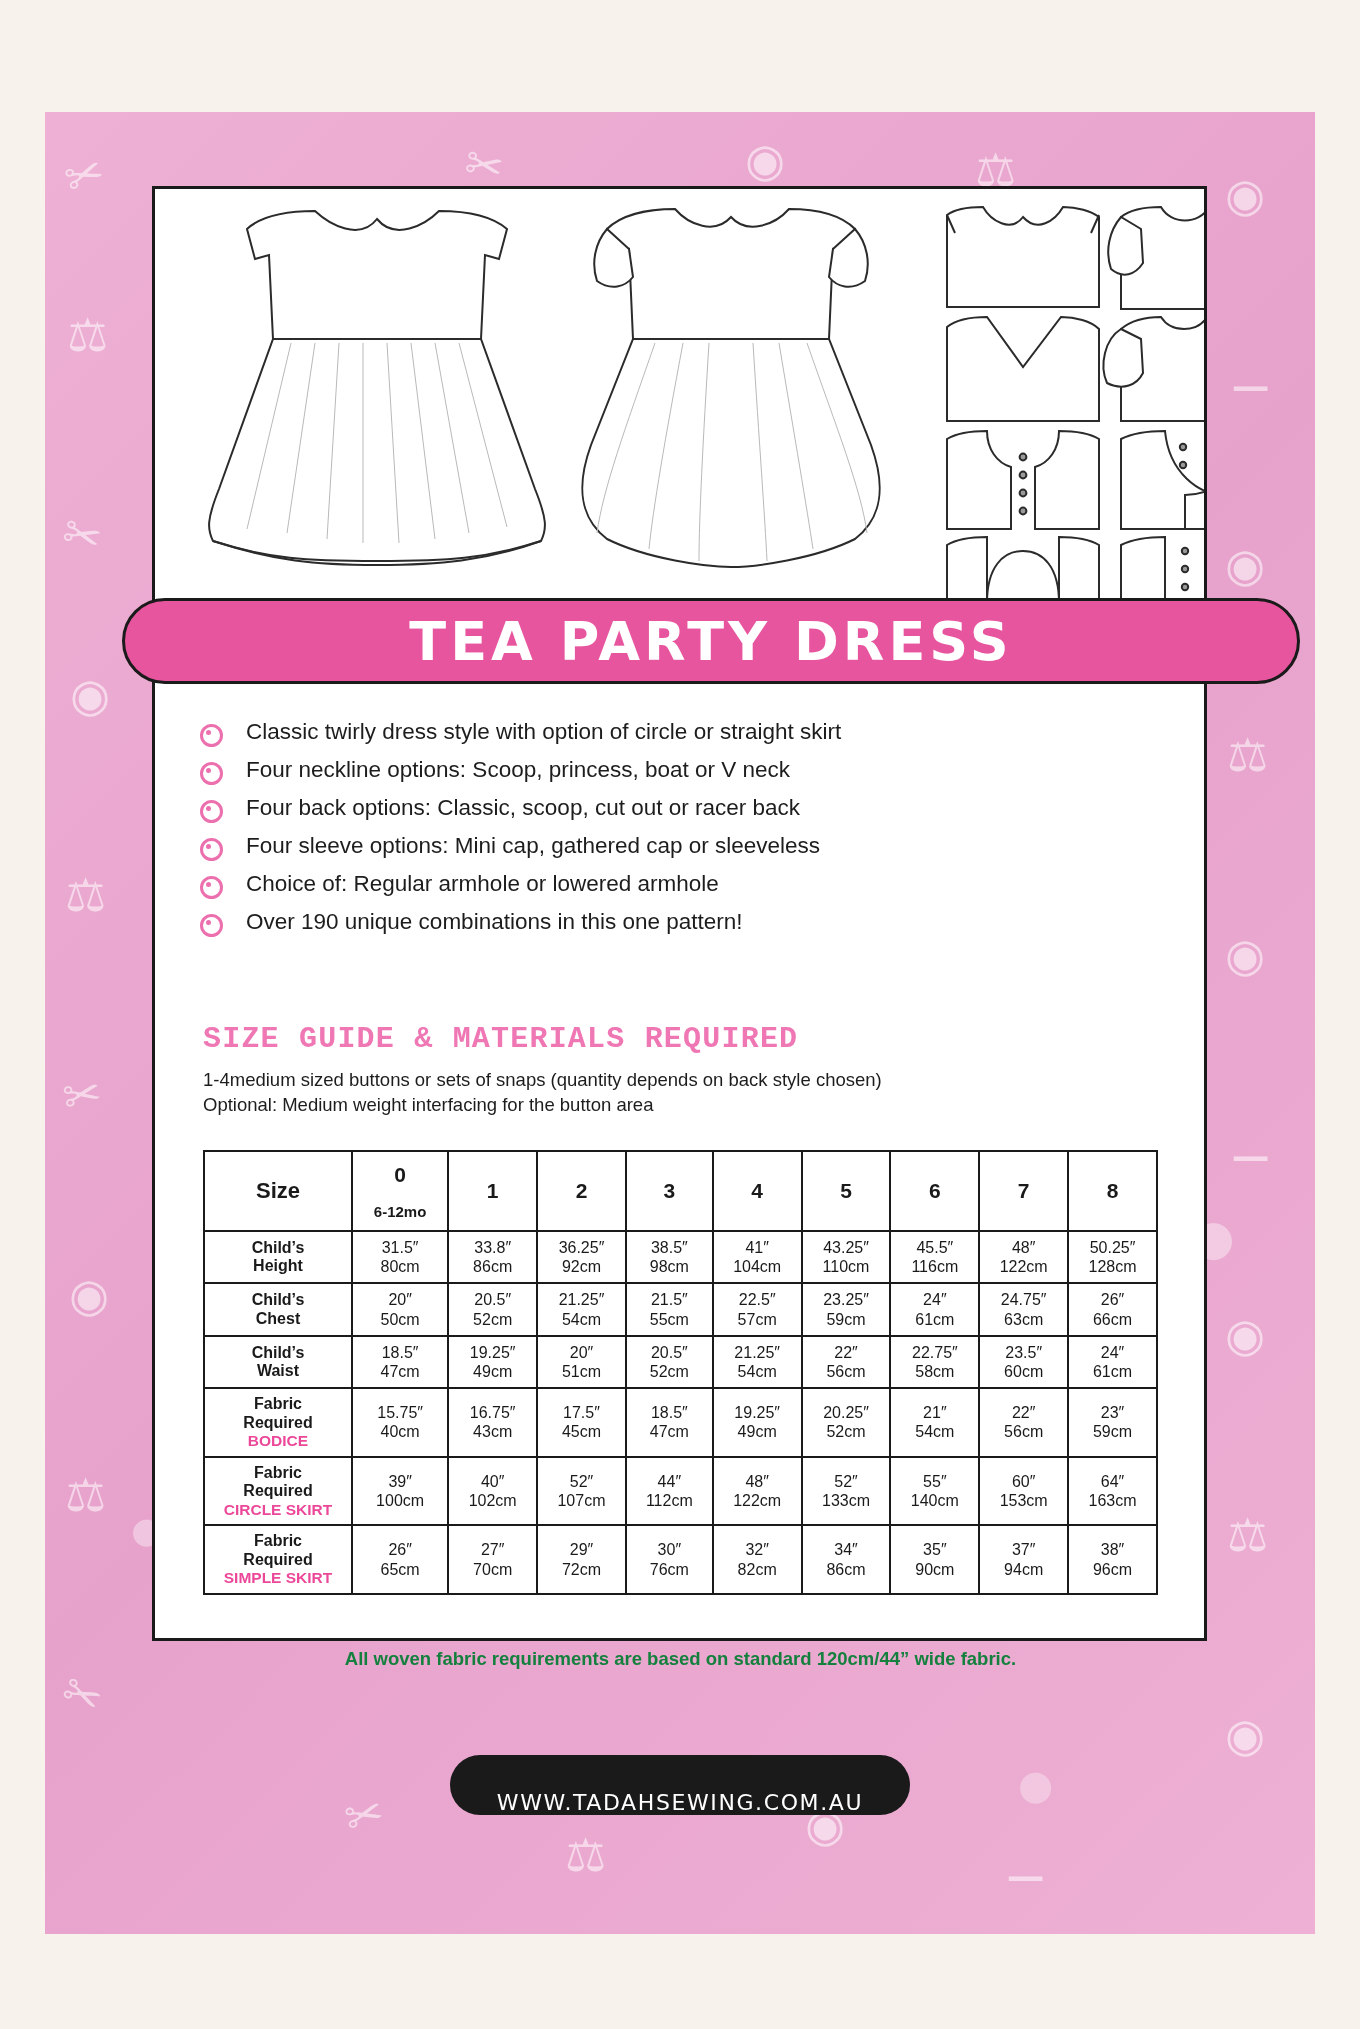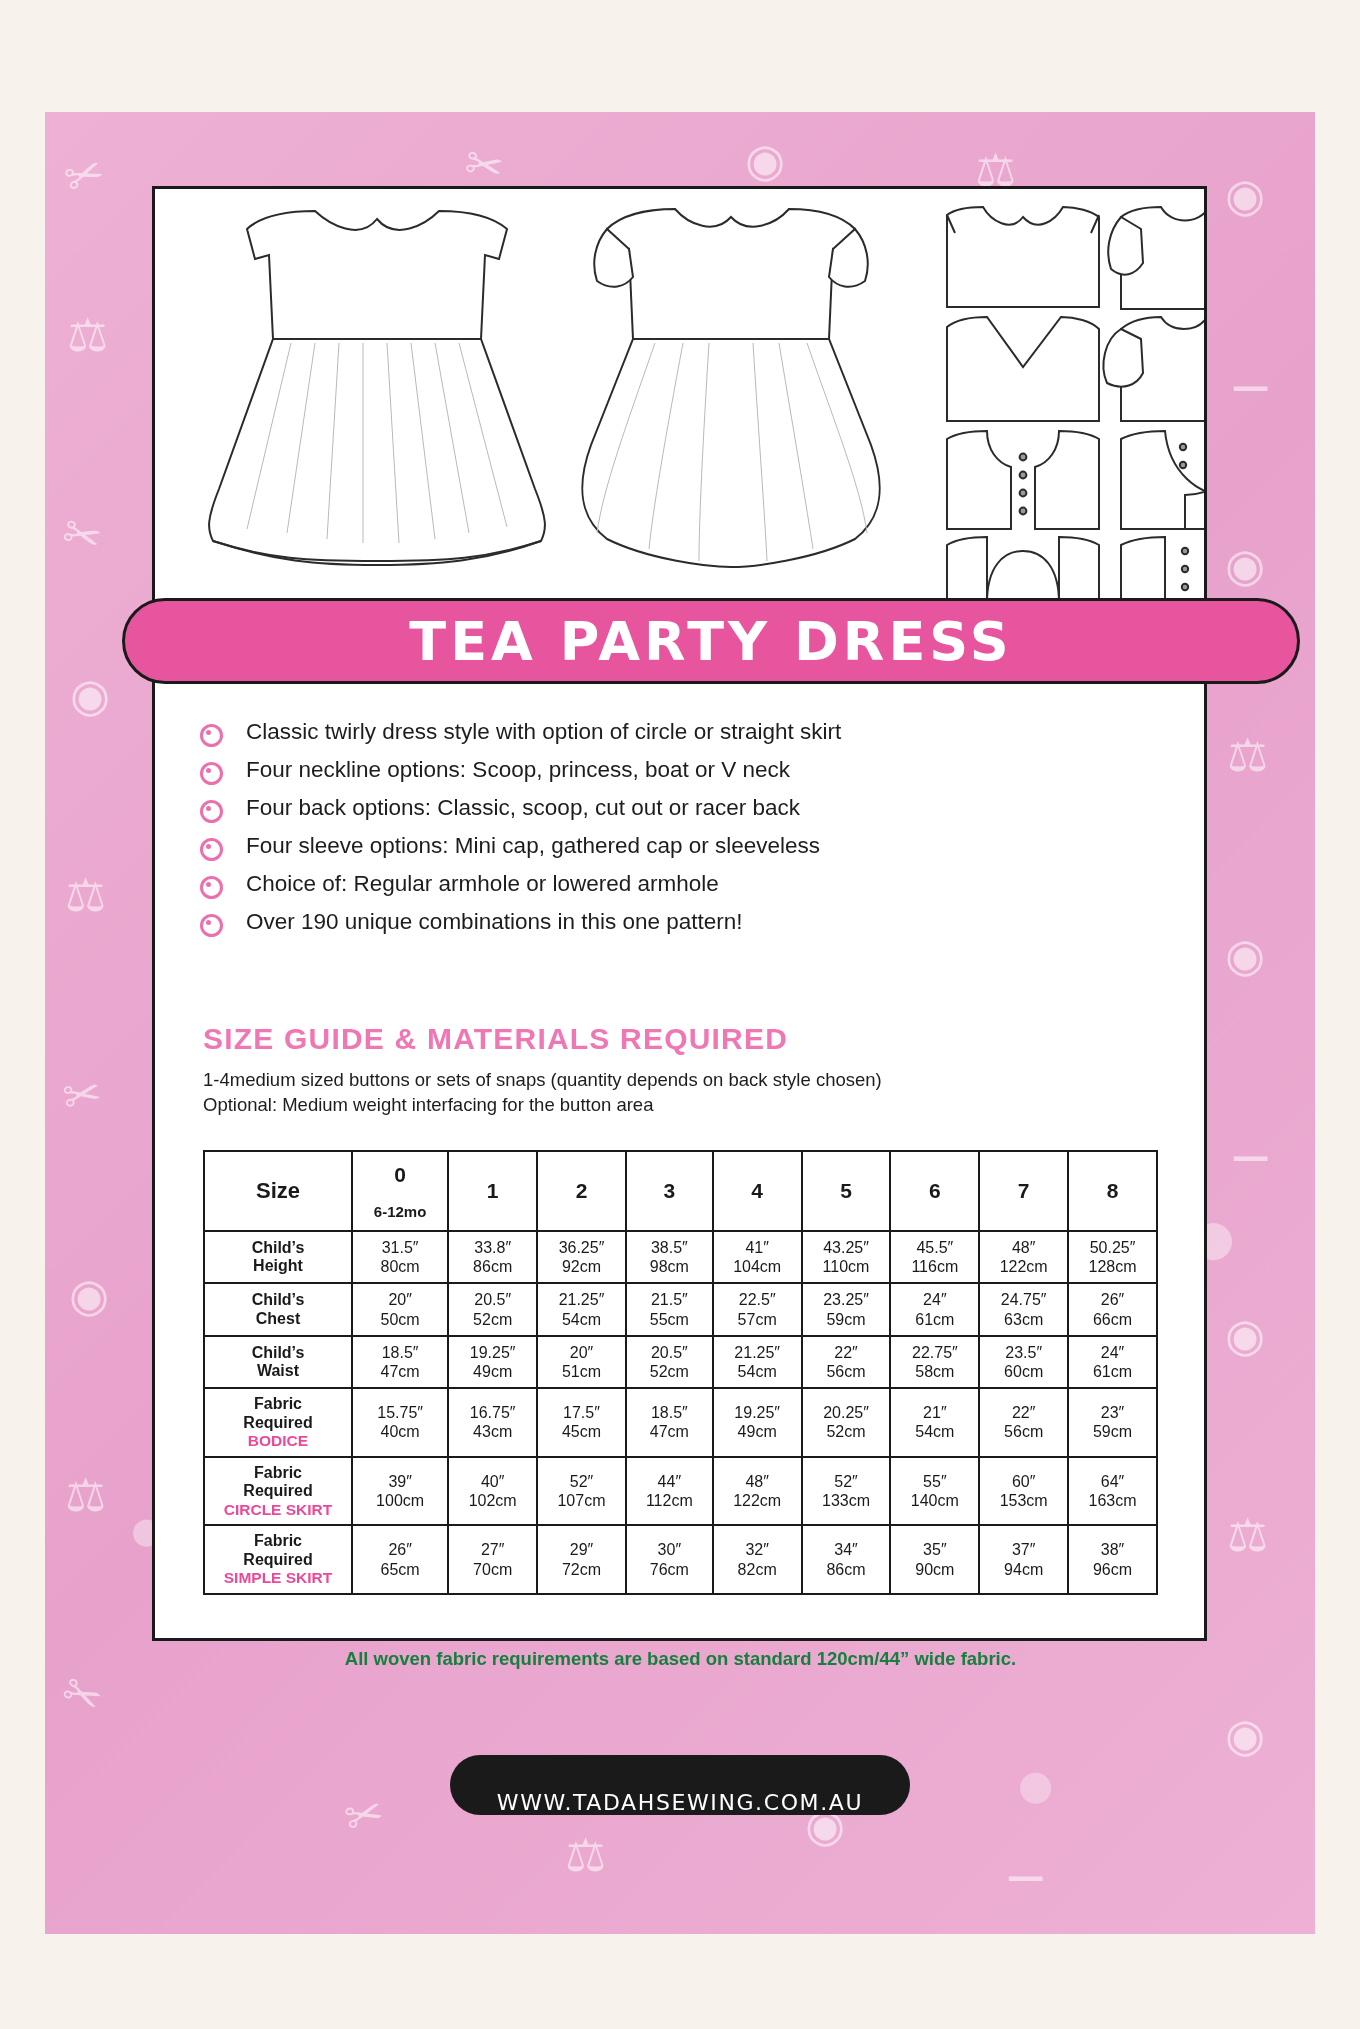--- a/index.html
+++ b/index.html
@@ -119,21 +119,21 @@
   .bullet-text {
     font-size: 22.5px;
     color: #1d1d1d;
     line-height: 1.22;
   }
   
   .sg-heading {
     position: absolute;
     left: 203px;
     top: 1022px;
-    font-family: Liberation Sans, sans-serif;
+    font-family: Liberation Mono, monospace;
     font-size: 30px;
     font-weight: bold;
     letter-spacing: 1.2px;
     color: #ef77b4;
     text-transform: uppercase;
   }
   .sg-note {
     position: absolute;
     left: 203px;
     top: 1068px;

